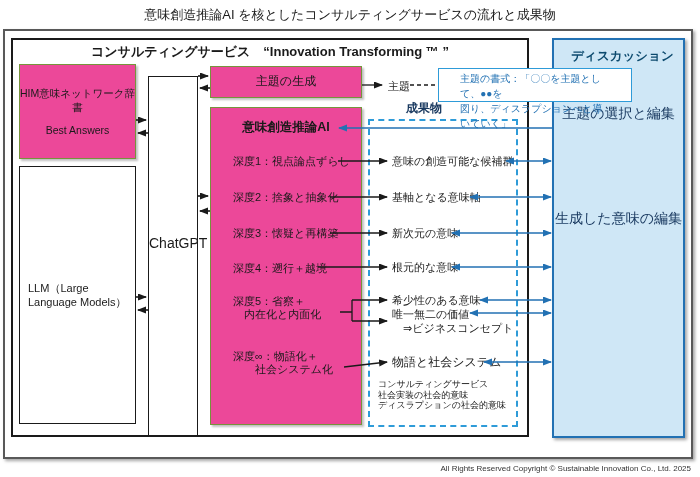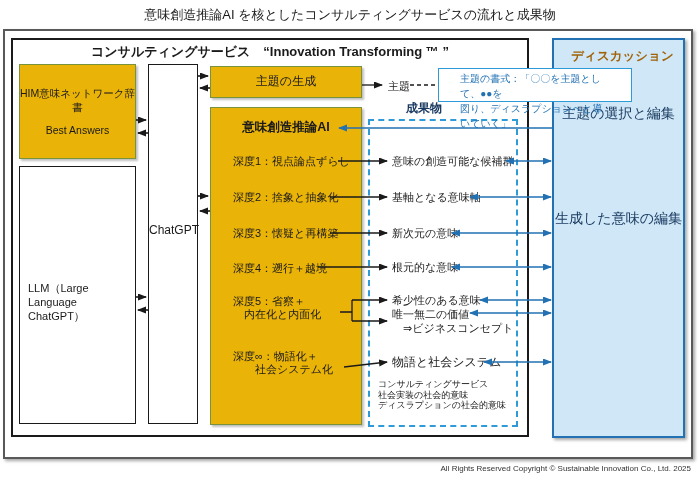--- a/index.html
+++ b/index.html
@@ -6,36 +6,36 @@
   #stage{
     position:relative;width:700px;height:477px;background:#fff;overflow:hidden;
     font-family:"Liberation Sans","DejaVu Sans",sans-serif;color:#1a1a1a;
   }
   .abs{position:absolute;box-sizing:border-box;}
   .preline{white-space:pre-line;}
   .page-title{left:0;top:6px;width:700px;text-align:center;font-size:13px;}
   .outer-box{left:3px;top:29px;width:690px;height:430px;border:2px solid #595959;background:#fff;box-shadow:2px 2px 3px rgba(0,0,0,.35);}
   .inner-box{left:11px;top:38px;width:518px;height:399px;border:2px solid #1a1a1a;background:#fff;}
   .inner-title{left:11px;top:43px;width:518px;text-align:center;font-size:13px;font-weight:bold;}
-  .greenbox{background:#eab308;border:1.5px solid #77933c;box-shadow:1.5px 1.5px 2px rgba(0,0,0,.25);}
+  .greenbox{background:#ec4899;border:1.5px solid #77933c;box-shadow:1.5px 1.5px 2px rgba(0,0,0,.25);}
   .him{left:19px;top:64px;width:117px;height:95px;display:flex;flex-direction:column;align-items:center;justify-content:center;gap:9px;font-size:10.5px;text-align:center;}
   .llm{left:19px;top:166px;width:117px;height:258px;border:1.5px solid #1a1a1a;background:#fff;font-size:11px;padding:114px 4px 0 8px;line-height:14px;}
-  .chatgpt{left:148px;top:64px;width:50px;height:360px;border:1.5px solid #1a1a1a;background:#fff;font-size:12px;text-align:center;padding-top:158px;}
+  .chatgpt{left:148px;top:76px;width:50px;height:360px;border:1.5px solid #1a1a1a;background:#fff;font-size:14px;text-align:center;padding-top:158px;}
   .genbox{left:210px;top:66px;width:152px;height:32px;font-size:12px;text-align:center;line-height:29px;}
   .aibox{left:210px;top:107px;width:152px;height:318px;}
   .ai-title{left:210px;top:119px;width:152px;text-align:center;font-size:12.5px;font-weight:bold;}
   .depth{position:absolute;left:22px;font-size:11px;line-height:13px;}
   .seika{left:368px;top:100px;width:112px;text-align:center;font-size:12px;font-weight:bold;color:#17375e;}
   .dashedbox{left:368px;top:119px;width:150px;height:308px;border:2px dashed #2e9bd8;}
   .outitem{position:absolute;left:392px;font-size:11px;line-height:13px;}
   .subouts{left:378px;top:379px;font-size:9px;line-height:10.5px;color:#1a1a1a;}
   .shudai{left:388px;top:79px;font-size:11px;}
   .notebox{left:438px;top:68px;width:194px;height:34px;background:#fff;border:1.5px solid #2e9bd8;color:#2271b3;font-size:10px;line-height:15px;padding:2px 21px;z-index:5;}
   .panel{left:552px;top:38px;width:133px;height:400px;background:#cfe7f6;border:2px solid #2271b3;box-shadow:2px 2px 3px rgba(0,0,0,.35);}
-  .panel-title{left:552px;top:48px;width:141px;text-align:center;font-size:12.5px;font-weight:bold;color:#a16207;}
+  .panel-title{left:552px;top:48px;width:141px;text-align:center;font-size:12.5px;font-weight:bold;color:#0c4a6e;}
   .panel-item{position:absolute;width:133px;text-align:center;font-size:14px;font-weight:normal;color:#17375e;left:552px;}
   .copyright{right:9px;top:464px;font-size:8px;color:#333;}
   svg.overlay{position:absolute;left:0;top:0;z-index:4;pointer-events:none;}
 </style>
 </head>
 <body>
 
 <div id="stage">
 
   <div class="abs page-title">意味創造推論AI を核としたコンサルティングサービスの流れと成果物</div>
@@ -43,21 +43,21 @@
   <div class="abs outer-box"></div>
   <div class="abs inner-box"></div>
   <div class="abs inner-title">コンサルティングサービス　“Innovation Transforming ™ ”</div>
 
   <div class="abs greenbox him">
     <div>HIM意味ネットワーク辞書</div>
     <div>Best Answers</div>
   </div>
 
   <div class="abs llm">
-    <span>LLM（Large Language ChatGPT）</span>
+    <span>LLM（Large Language Models）</span>
   </div>
 
   <div class="abs chatgpt">
     <span>ChatGPT</span>
   </div>
 
   <div class="abs greenbox genbox">主題の生成</div>
 
   <div class="abs greenbox aibox">
     <div class="depth preline" style="top:47px">深度1：視点論点ずらし</div>

